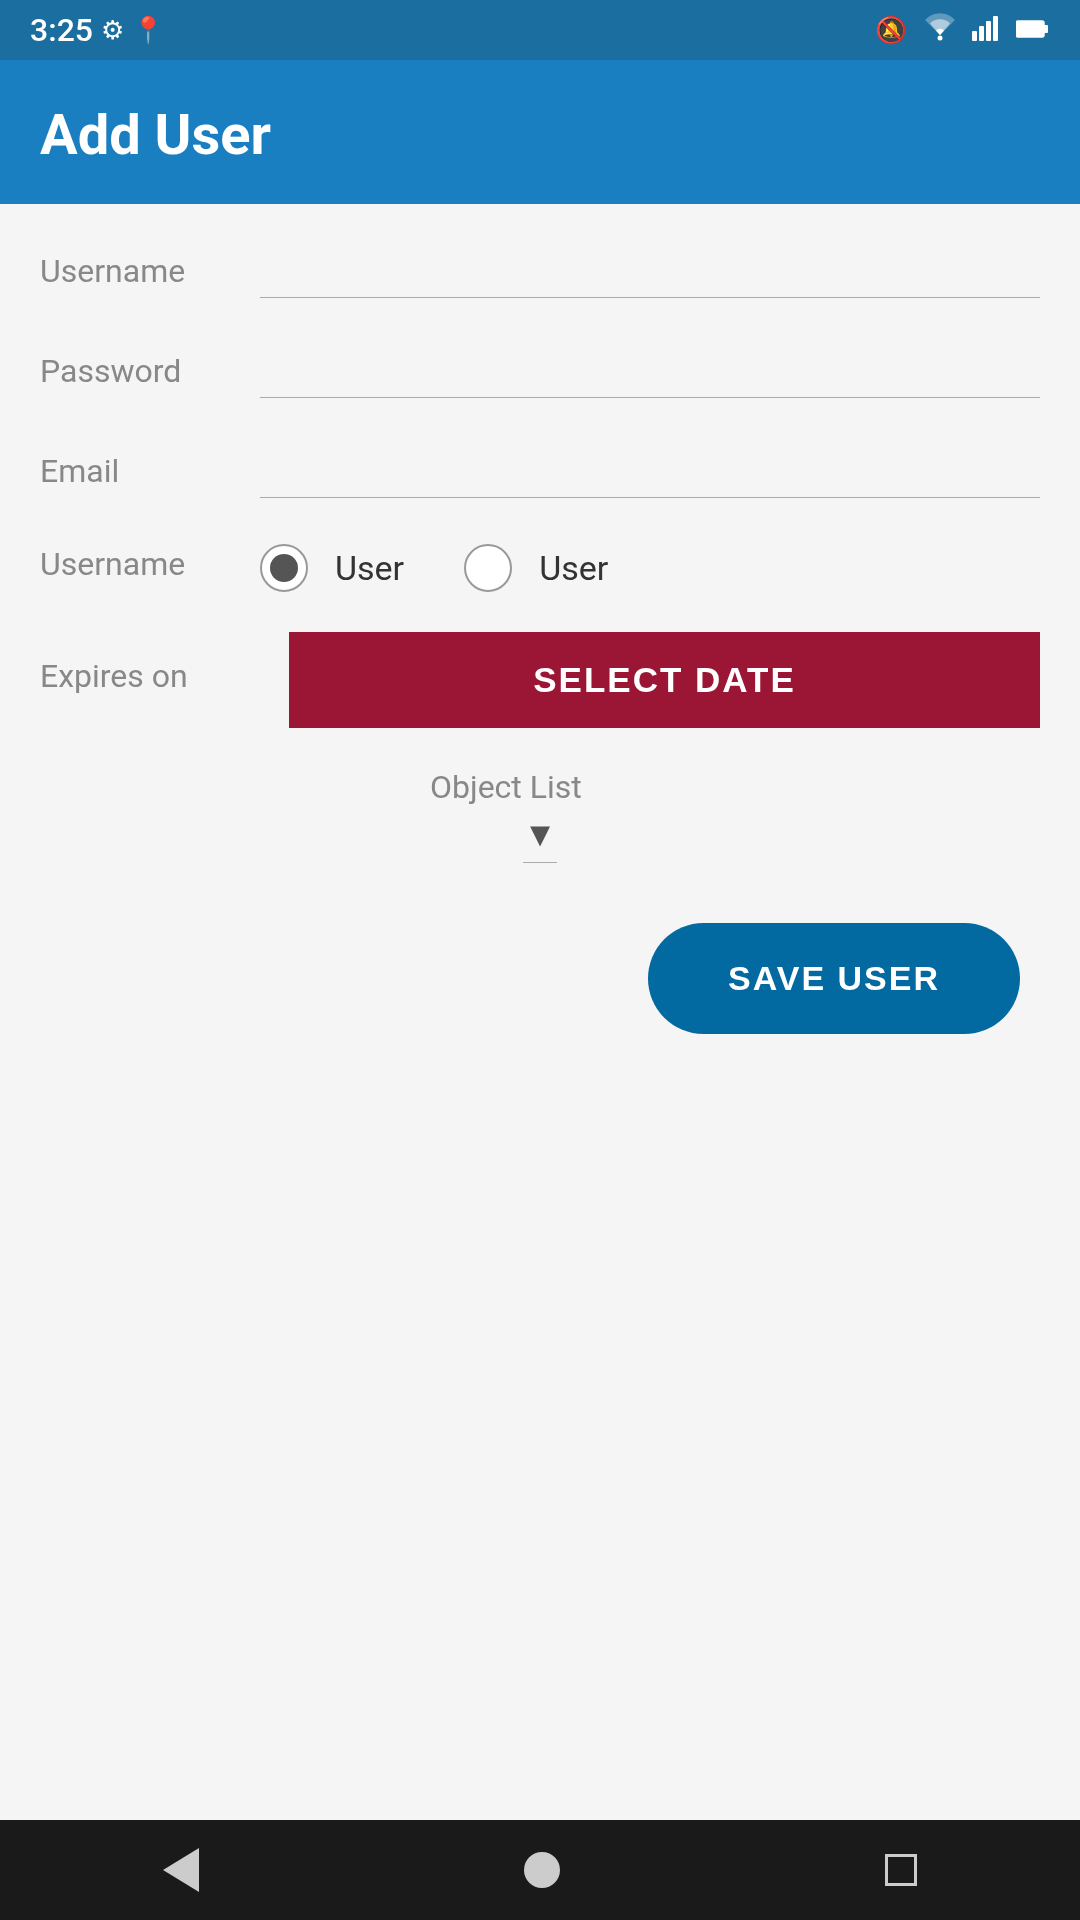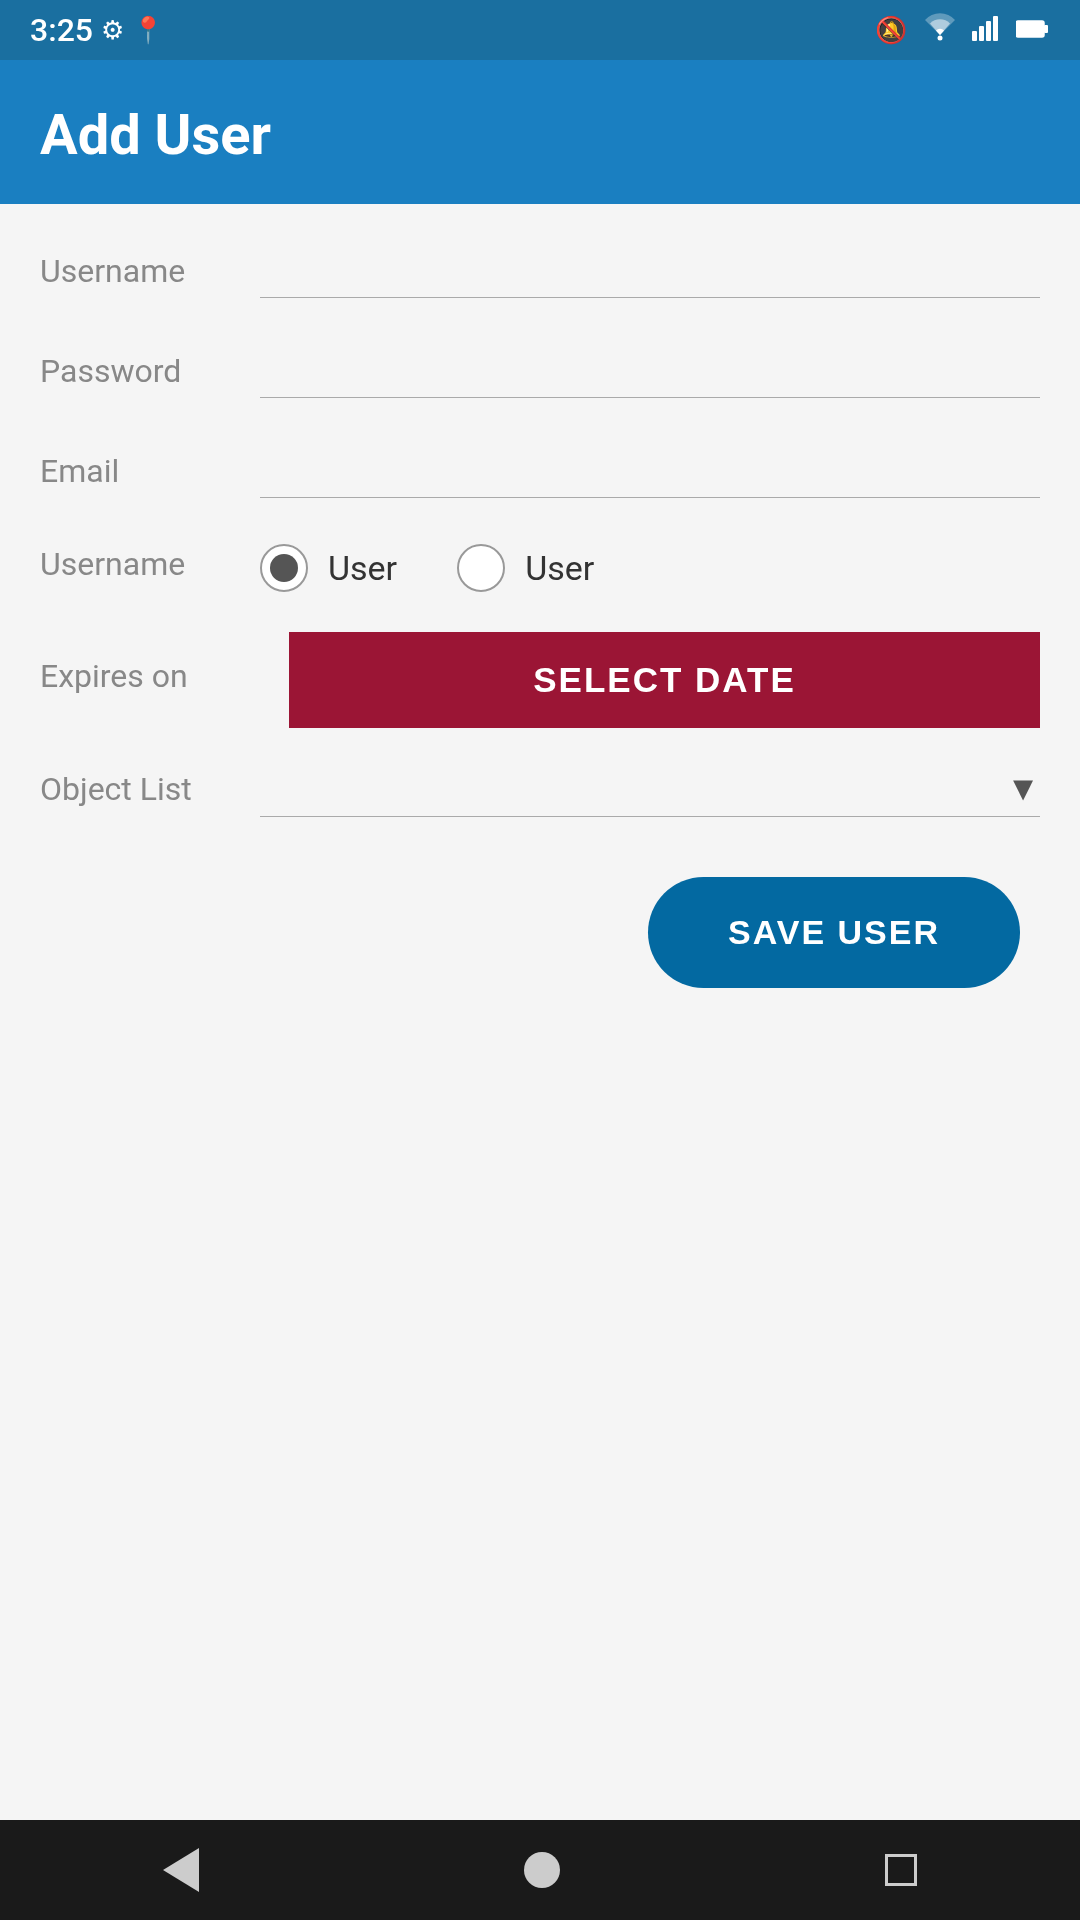--- a/index.html
+++ b/index.html
@@ -112,21 +112,21 @@
     .privilege-options {
       display: flex;
       align-items: center;
       gap: 60px;
       flex: 1;
     }
 
     .radio-option {
       display: flex;
       align-items: center;
-      gap: 20px;
+      gap: 27px;
       cursor: pointer;
     }
 
     .radio-circle {
       width: 48px;
       height: 48px;
       border-radius: 50%;
       border: 2px solid #999;
       display: flex;
       align-items: center;
@@ -171,20 +171,21 @@
       cursor: pointer;
       text-align: center;
       text-transform: uppercase;
     }
 
     
     .object-list-row {
       display: flex;
       align-items: center;
       margin-bottom: 60px;
+      flex-direction: column;
     }
 
     .object-list-dropdown {
       flex: 1;
       display: flex;
       align-items: center;
       justify-content: flex-end;
       border-bottom: 1px solid #aaa;
       padding-bottom: 8px;
       cursor: pointer;

